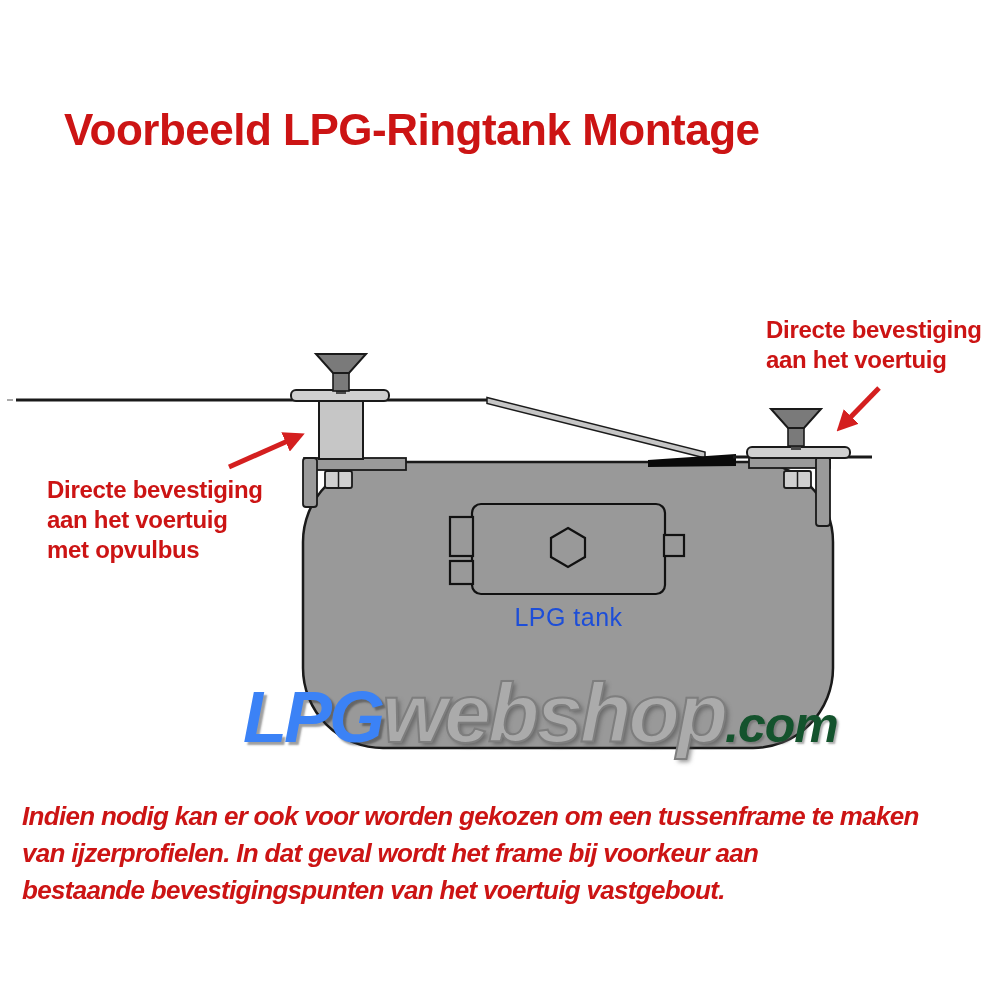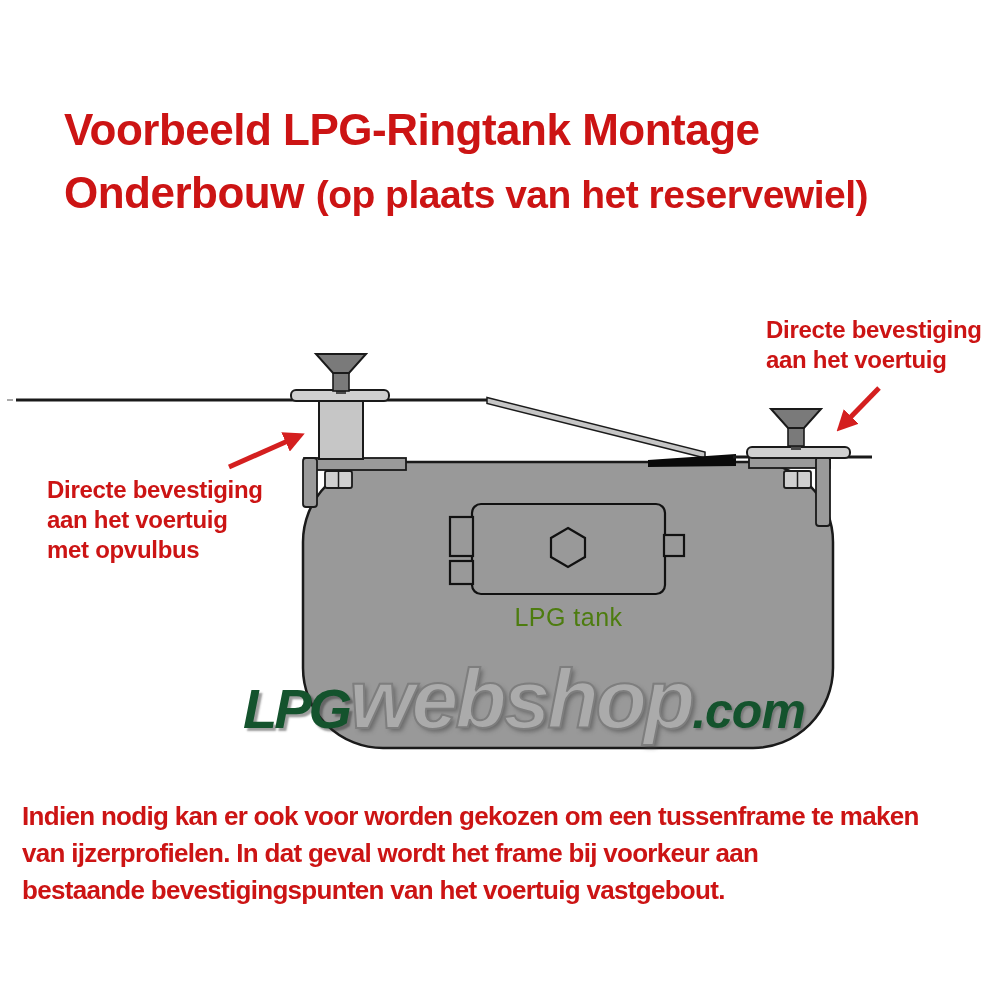--- a/index.html
+++ b/index.html
@@ -9,41 +9,40 @@
   #title{position:absolute;left:64px;top:98px;font-size:44px;line-height:63px;
          letter-spacing:-0.5px;white-space:nowrap;}
   #title .paren{font-size:39px;}
   .anno{position:absolute;font-size:24px;line-height:30px;letter-spacing:-0.3px;
         white-space:pre-line;}
   #anno-bolts{left:395px;top:295px;}
   #anno-right{left:766px;top:315px;}
   #anno-left{left:47px;top:475px;}
   #diagram-svg{position:absolute;left:0;top:0;width:1000px;height:1000px;}
   #tank-label{position:absolute;left:472px;top:603px;width:193px;text-align:center;
-              font-size:25px;color:#4d7c0f;letter-spacing:0.5px;}
+              font-size:25px;color:#1d4ed8;letter-spacing:0.5px;}
   #logo{position:absolute;left:243px;top:648px;display:flex;align-items:baseline;
         font-style:italic;white-space:nowrap;}
-  #logo .lpg{font-size:56px;font-weight:bold;color:#14532d;letter-spacing:-3px;
+  #logo .lpg{font-size:72px;font-weight:bold;color:#3b82f6;letter-spacing:-3px;
              text-shadow:3px 3px 2px rgba(40,40,40,0.45);margin-top:28px;}
   #logo .webshop{font-size:84px;font-weight:bold;color:#ababab;letter-spacing:-3px;
              -webkit-text-stroke:2px #7e7e7e;
              text-shadow:3px 3px 4px rgba(70,70,70,0.55);font-style:italic;}
   #logo .tld{font-size:50px;font-weight:bold;color:#14532d;letter-spacing:-1px;
              text-shadow:2px 2px 2px rgba(90,90,90,0.5);}
   #footer{position:absolute;left:22px;top:798px;font-size:26px;line-height:37px;
-          letter-spacing:-0.7px;white-space:pre-line;}
+          letter-spacing:-0.7px;white-space:pre-line;font-style:italic;}
 </style>
 </head>
 <body>
 
 <div id="canvas">
 
   <div id="title" class="red">
     <div>Voorbeeld LPG-Ringtank Montage</div>
-    <div><span>Onderbouw </span><span class="paren">(op plaats van het reservewiel)</span></div>
   </div>
 
   <div id="anno-right" class="anno red">Directe bevestiging
 aan het voertuig</div>
   <div id="anno-left" class="anno red">Directe bevestiging
 aan het voertuig
 met opvulbus</div>
 
   <svg id="diagram-svg" viewBox="0 0 1000 1000" xmlns="http://www.w3.org/2000/svg">
     <defs>

